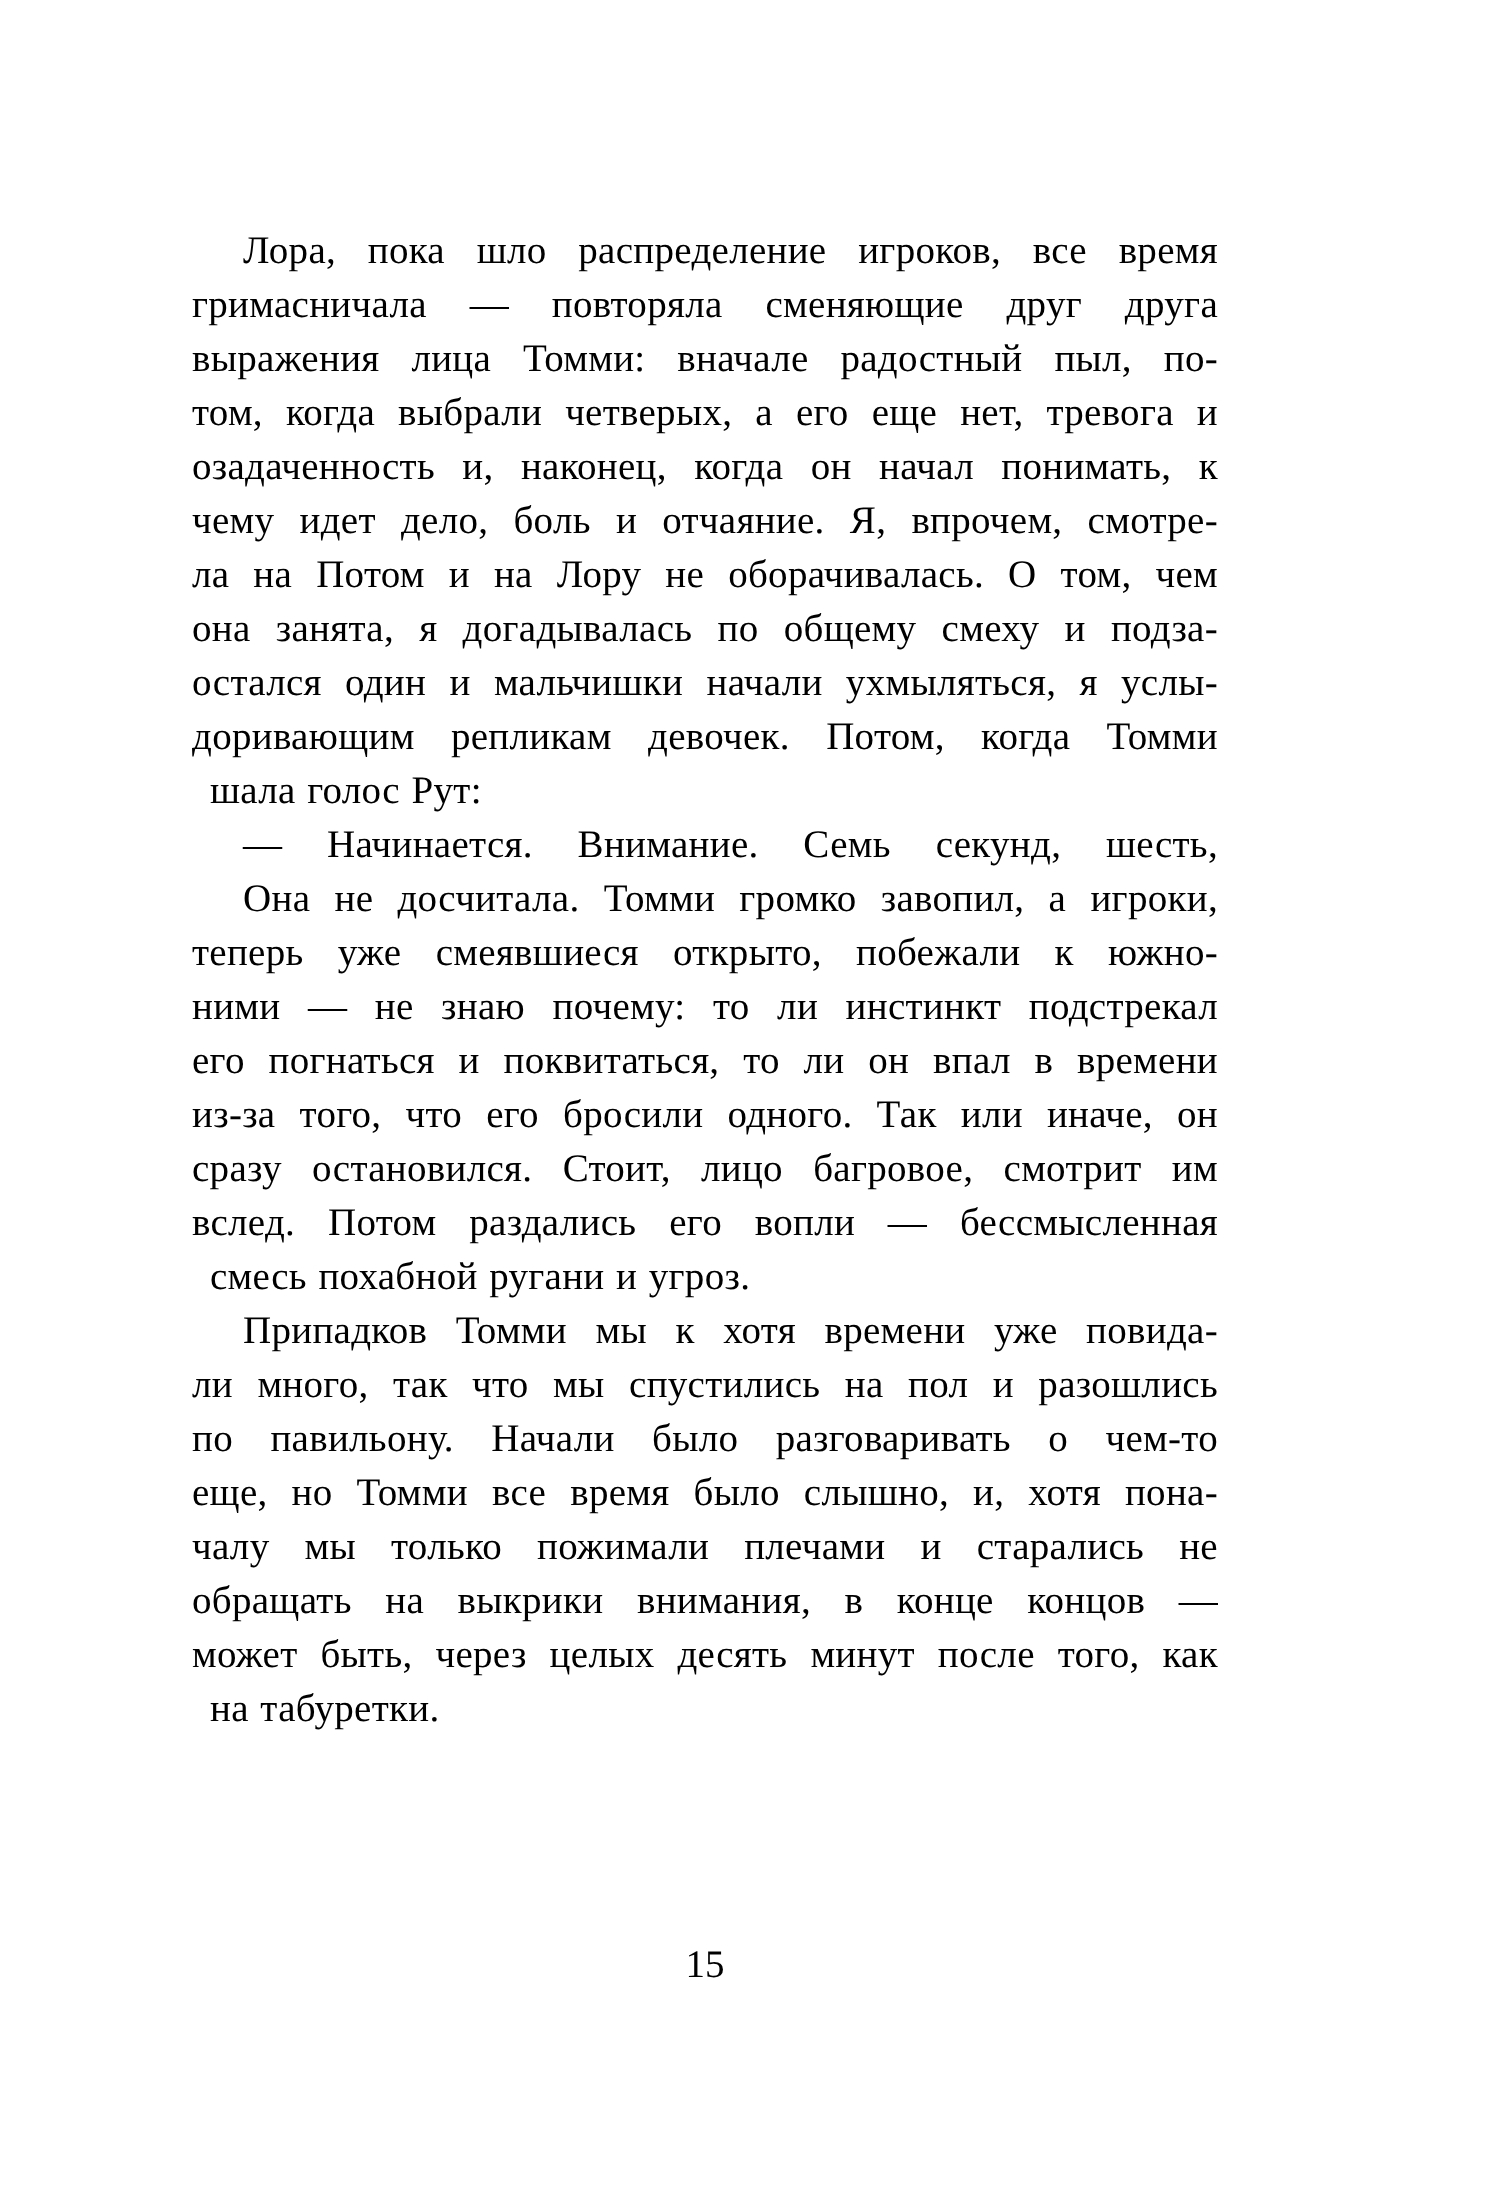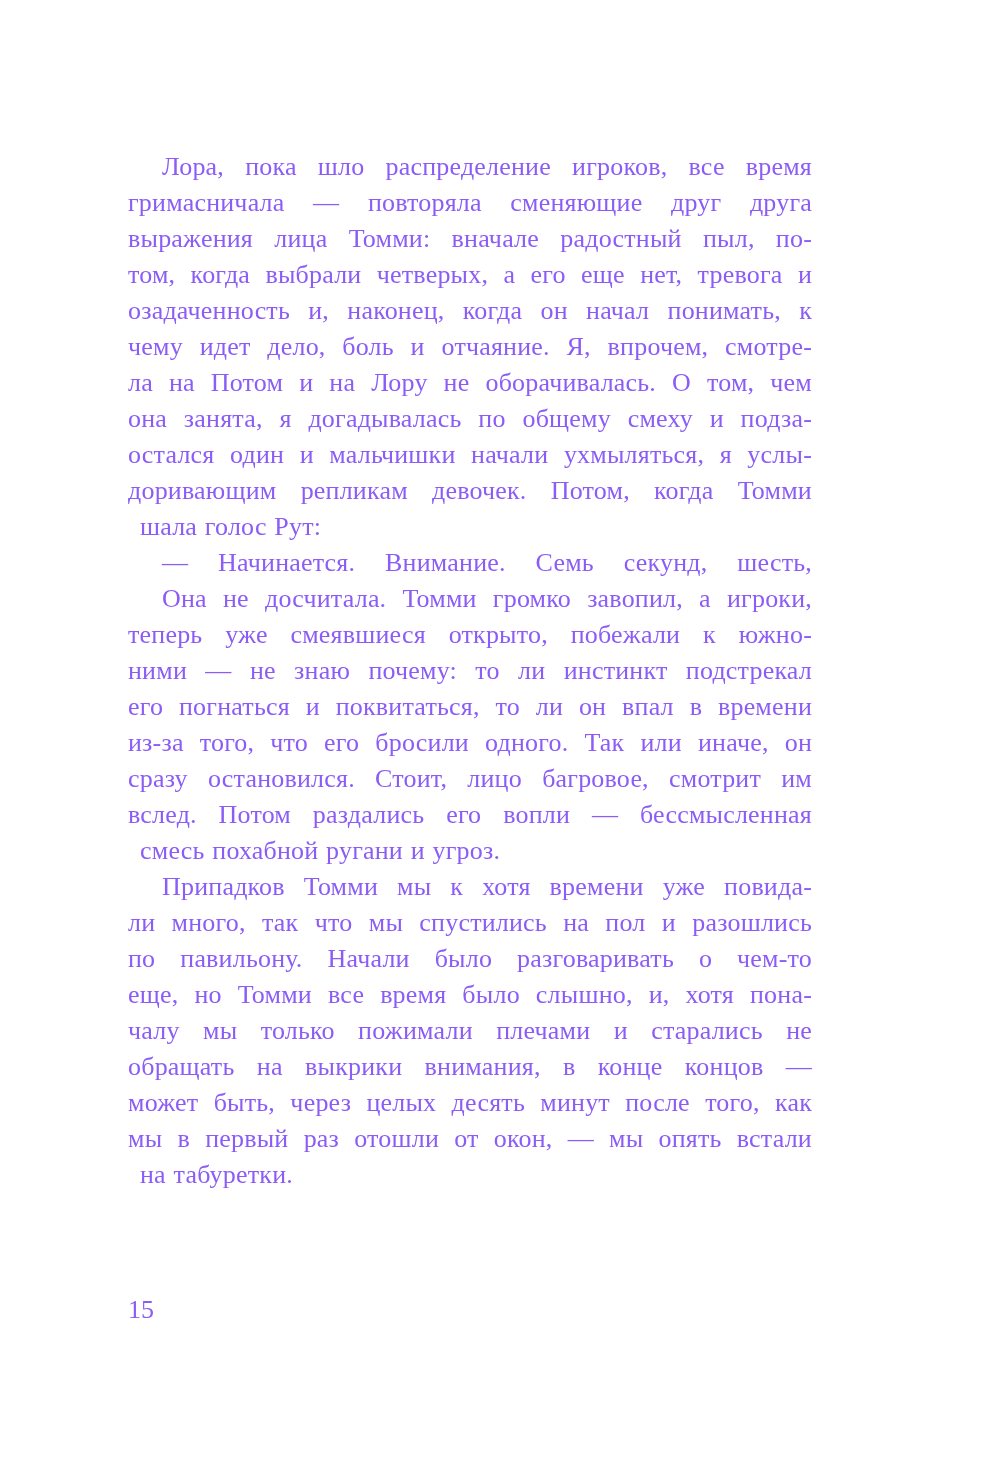--- a/index.html
+++ b/index.html
@@ -42,28 +42,29 @@
     margin-left: 12px;
   }
   .line.first {
     text-indent: 34px;
   }
   .folio {
     position: absolute;
     left: 128px;
     top: 1292px;
     width: 684px;
+    text-align: center;
     font-size: 26px;
     line-height: 36px;
   }
 </style>
 </head>
 <body style="background: rgb(255, 255, 255);">
 
-<div class="book-page" style="background: rgb(255, 255, 255); color: #8b5cf6;">
+<div class="book-page" style="background: rgb(255, 255, 255); color: #000000;">
   <div class="text-block">
       <div class="paragraph">
         <div class="line first">Лора, пока шло распределение игроков, все время</div>
         <div class="line">гримасничала — повторяла сменяющие друг друга</div>
         <div class="line">выражения лица Томми: вначале радостный пыл, по-</div>
         <div class="line">том, когда выбрали четверых, а его еще нет, тревога и</div>
         <div class="line">озадаченность и, наконец, когда он начал понимать, к</div>
         <div class="line">чему идет дело, боль и отчаяние. Я, впрочем, смотре-</div>
         <div class="line">ла на Потом и на Лору не оборачивалась. О том, чем</div>
         <div class="line">она занята, я догадывалась по общему смеху и подза-</div>
@@ -85,18 +86,17 @@
         <div class="line last">смесь похабной ругани и угроз.</div>
       </div>
       <div class="paragraph">
         <div class="line first">Припадков Томми мы к хотя времени уже повида-</div>
         <div class="line">ли много, так что мы спустились на пол и разошлись</div>
         <div class="line">по павильону. Начали было разговаривать о чем-то</div>
         <div class="line">еще, но Томми все время было слышно, и, хотя пона-</div>
         <div class="line">чалу мы только пожимали плечами и старались не</div>
         <div class="line">обращать на выкрики внимания, в конце концов —</div>
         <div class="line">может быть, через целых десять минут после того, как</div>
-        <div class="line">мы в первый раз отошли от окон, — мы опять встали</div>
         <div class="line last">на табуретки.</div>
       </div>
     </div>
   <div class="folio">15</div>
 </div>
 
 </body></html>

